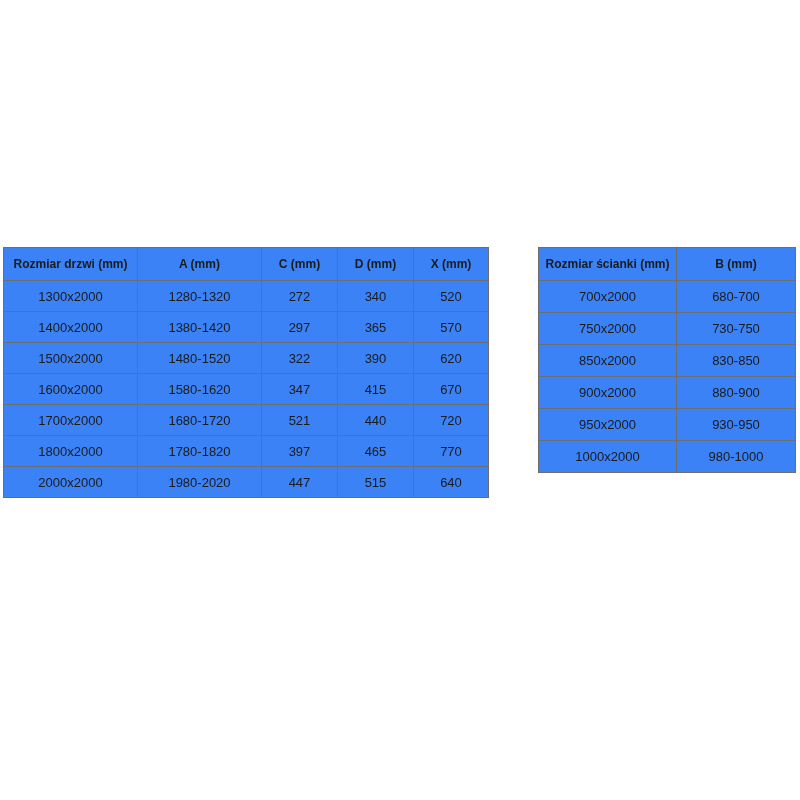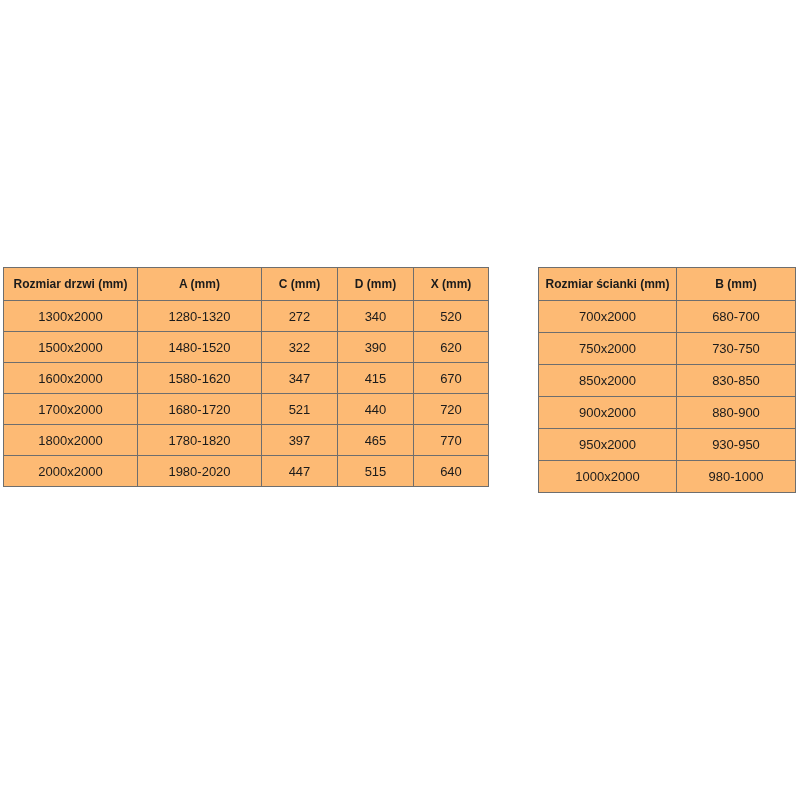--- a/index.html
+++ b/index.html
@@ -10,22 +10,22 @@
   body {
     width: 800px;
     height: 800px;
     position: relative;
     font-family: "Liberation Sans", sans-serif;
   }
   table {
     border-collapse: collapse;
     table-layout: fixed;
     position: absolute;
-    top: 267px;
-    background: #fdba74;
+    top: 247px;
+    background: #3b82f6;
   }
   .t-doors  { left: 3px; }
   .t-walls  { left: 538px; }
   th, td {
     border: 1px solid #6e6e6e;
     text-align: center;
     vertical-align: middle;
     padding: 0;
     color: #1b1b1b;
     overflow: hidden;
@@ -72,20 +72,27 @@
       <th>X (mm)</th>
     </tr>
   </thead>
   <tbody>
       <tr>
         <td>1300x2000</td>
         <td>1280-1320</td>
         <td>272</td>
         <td>340</td>
         <td>520</td>
+      </tr>
+      <tr>
+        <td>1400x2000</td>
+        <td>1380-1420</td>
+        <td>297</td>
+        <td>365</td>
+        <td>570</td>
       </tr>
       <tr>
         <td>1500x2000</td>
         <td>1480-1520</td>
         <td>322</td>
         <td>390</td>
         <td>620</td>
       </tr>
       <tr>
         <td>1600x2000</td>

